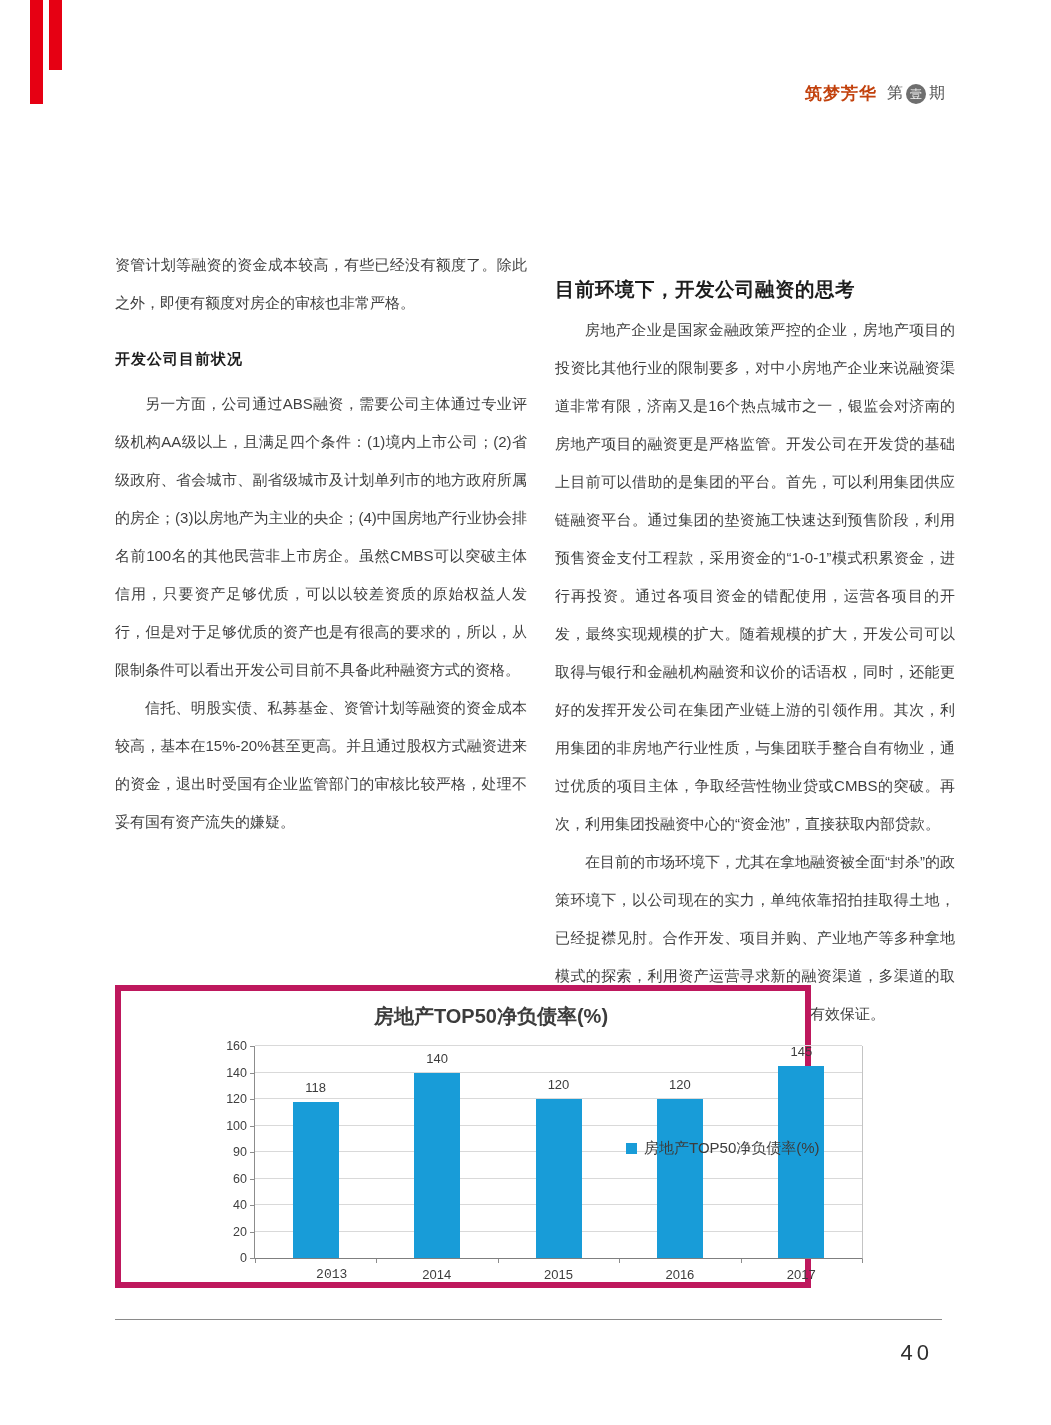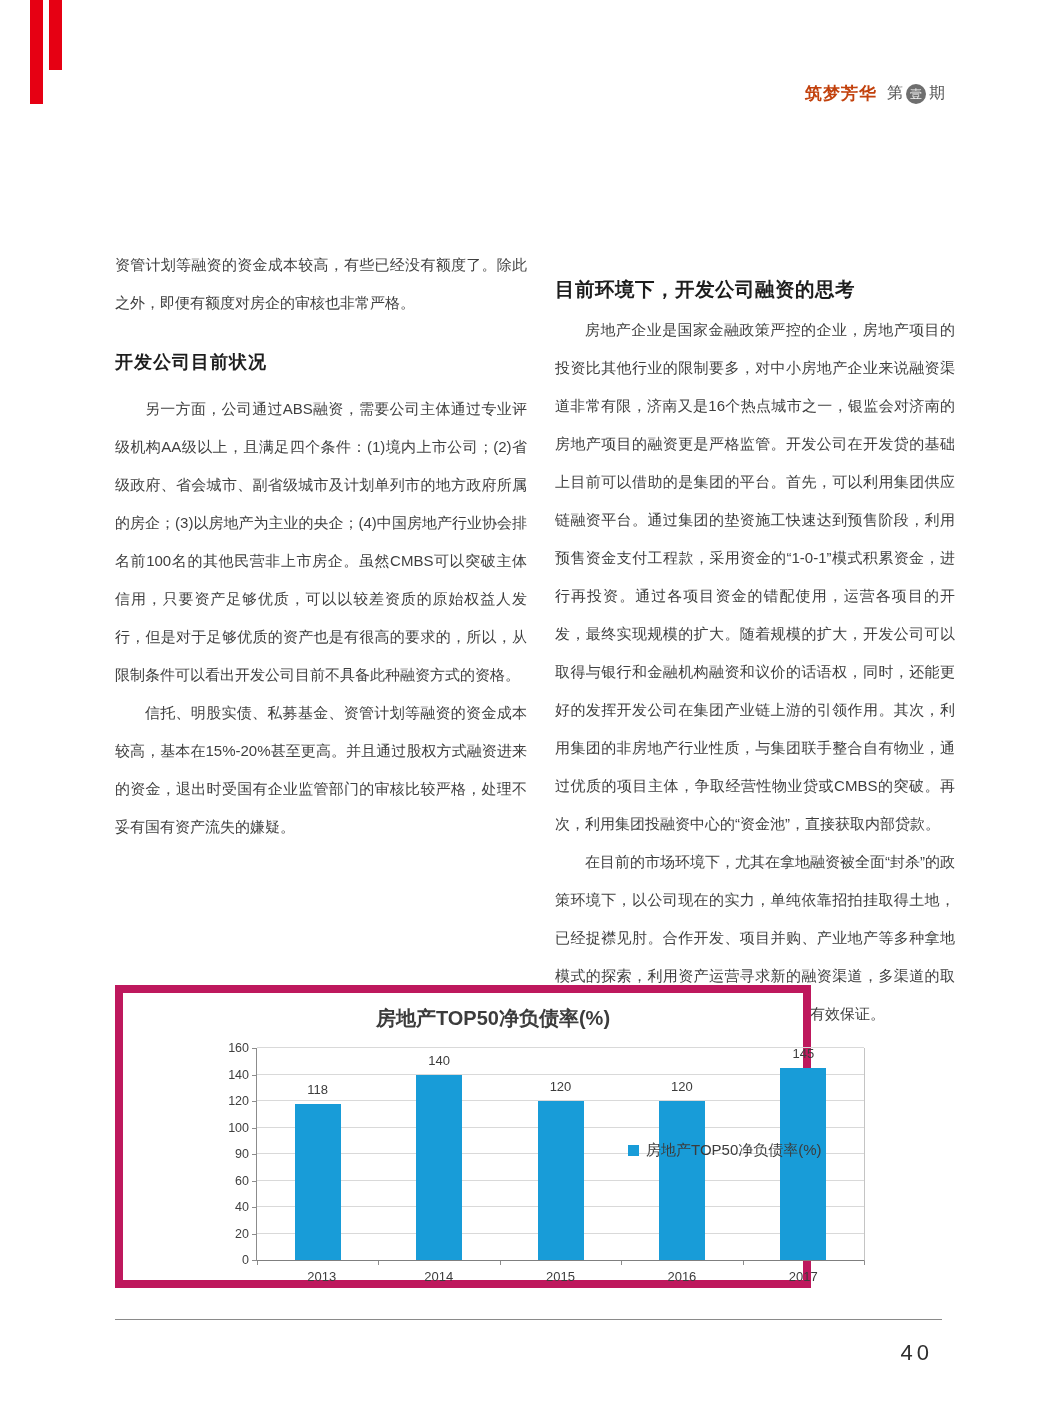--- a/index.html
+++ b/index.html
@@ -43,27 +43,27 @@
     font-size:15px;line-height:38px;
     text-align:justify;text-indent:2em;
     color:#3f3f3f;
   }
   .col p.no-indent{text-indent:0;}
   .section-title{
     font-family:"Liberation Serif","DejaVu Serif",serif;
     font-weight:bold;color:#1d1d1d;
     margin:0;
   }
-  .left .section-title{font-size:18px;margin:28px 0 16px 0;letter-spacing:1px;}
+  .left .section-title{font-size:15px;margin:28px 0 16px 0;letter-spacing:1px;}
   .right .section-title{font-size:19.5px;margin:0 0 8px 0;letter-spacing:0.5px;}
 
   
   .chart-box{
     position:absolute;left:115px;top:985px;width:696px;height:303px;
-    border:8px solid #be185d;background:#ffffff;box-sizing:border-box;
+    border:6px solid #be185d;background:#ffffff;box-sizing:border-box;
   }
   .chart-title{
     position:absolute;top:12px;left:0;width:740px;
     text-align:center;
     font-weight:bold;font-size:20px;color:#3c3c3c;
   }
   .plot{
     position:absolute;left:133px;top:55px;width:607px;height:212px;
     border-left:1px solid #8c8c8c;
     border-right:1px solid #c4c4c4;
@@ -146,21 +146,21 @@
         <div class="ytick" style="top: 45px;">120</div>
         <div class="ymark" style="top: 53px;"></div>
         <div class="gridline" style="top: 25.5px;"></div>
         <div class="ytick" style="top: 18.5px;">140</div>
         <div class="ymark" style="top: 26.5px;"></div>
         <div class="gridline" style="top: -1px;"></div>
         <div class="ytick" style="top: -8px;">160</div>
         <div class="ymark" style="top: 0px;"></div>
         <div class="bar" style="left: 37.7px; width: 46px; height: 156.35px; background: rgb(24, 156, 216);"></div>
         <div class="bar-label" style="left: 0px; width: 121.4px; bottom: 163.35px;">118</div>
-        <div class="xlabel" style="left: 4px; width: 121.4px; top: 221px;">2013</div>
+        <div class="xlabel" style="left: 16px; width: 121.4px; top: 221px; font-family: Liberation Mono, monospace;">2013</div>
         <div class="bar" style="left: 159.1px; width: 46px; height: 185.5px; background: rgb(24, 156, 216);"></div>
         <div class="bar-label" style="left: 121.4px; width: 121.4px; bottom: 192.5px;">140</div>
         <div class="xlabel" style="left: 121px; width: 121.4px; top: 221px;">2014</div>
         <div class="bar" style="left: 280.5px; width: 46px; height: 159px; background: rgb(24, 156, 216);"></div>
         <div class="bar-label" style="left: 242.8px; width: 121.4px; bottom: 166px;">120</div>
         <div class="xlabel" style="left: 242.8px; width: 121.4px; top: 221px;">2015</div>
         <div class="bar" style="left: 401.9px; width: 46px; height: 159px; background: rgb(24, 156, 216);"></div>
         <div class="bar-label" style="left: 364.2px; width: 121.4px; bottom: 166px;">120</div>
         <div class="xlabel" style="left: 364.2px; width: 121.4px; top: 221px; text-align: center;">2016</div>
         <div class="bar" style="left: 523.3px; width: 46px; height: 192.125px; background: rgb(24, 156, 216);"></div>

